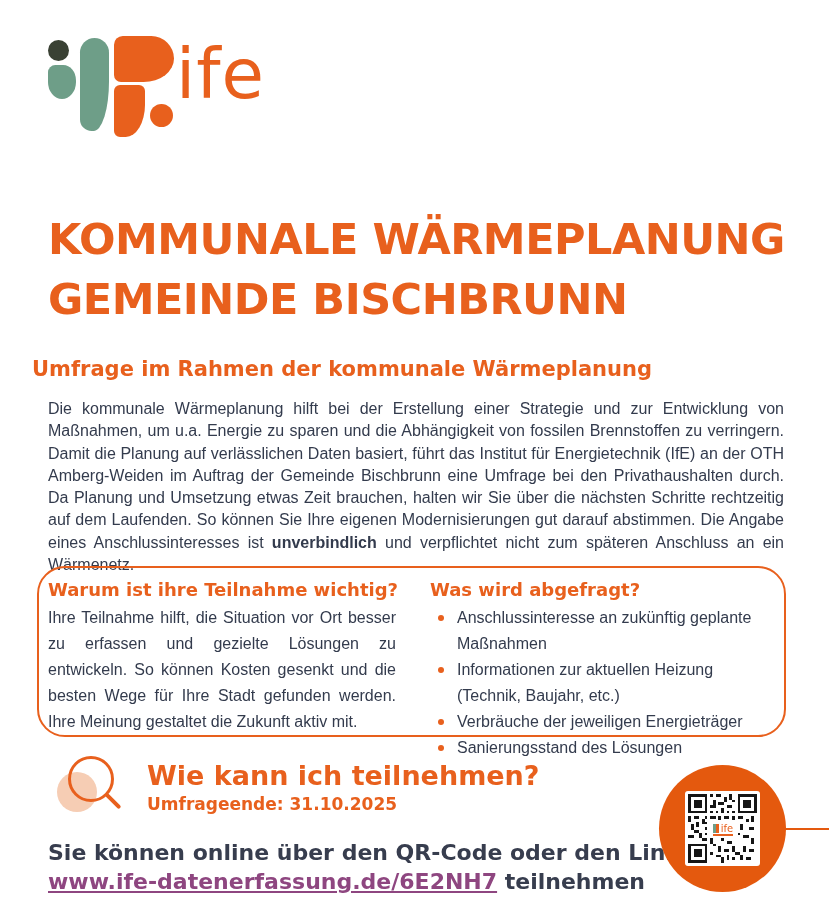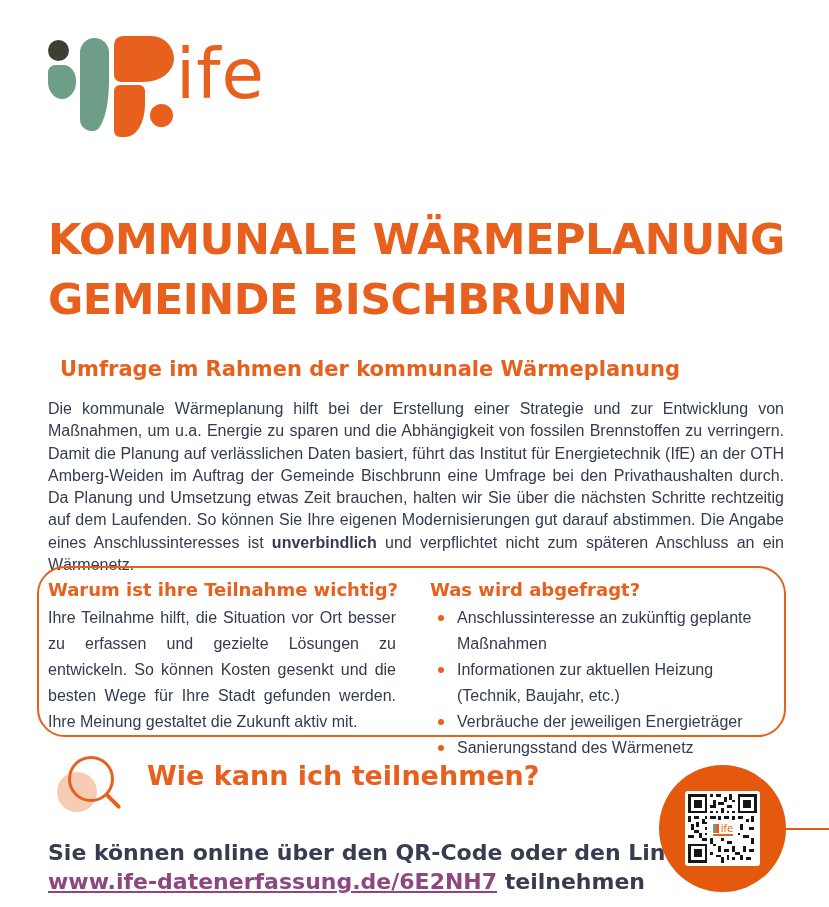--- a/index.html
+++ b/index.html
@@ -37,21 +37,21 @@
   }
 
   
   .title{
     position:absolute;left:48px;top:209px;margin:0;color:var(--orange);
     font-family:"DejaVu Sans",sans-serif;font-weight:600;font-size:43px;line-height:60px;letter-spacing:-0.5px;
   }
   .tline{display:block;white-space:nowrap;}
 
   .subtitle{
-    position:absolute;left:60px;top:357px;margin:0;color:var(--orange);
+    position:absolute;left:32px;top:357px;margin:0;color:var(--orange);
     font-family:"DejaVu Sans",sans-serif;font-weight:bold;font-size:21px;white-space:nowrap;
   }
 
   .body-text{
     position:absolute;left:48px;top:398px;width:736px;margin:0;
     font-size:16px;line-height:22.3px;color:var(--text);text-align:justify;
   }
   .body-text b{font-weight:bold;}
 
   
@@ -124,32 +124,33 @@
     <div class="col col-left">
       <h3>Warum ist ihre Teilnahme wichtig?</h3>
       <p>Ihre Teilnahme hilft, die Situation vor Ort besser zu erfassen und gezielte Lösungen zu entwickeln. So können Kosten gesenkt und die besten Wege für Ihre Stadt gefunden werden. Ihre Meinung gestaltet die Zukunft aktiv mit.</p>
     </div>
     <div class="col col-right">
       <h3>Was wird abgefragt?</h3>
       <ul>
         <li>Anschlussinteresse an zukünftig geplante Maßnahmen</li>
         <li>Informationen zur aktuellen Heizung (Technik, Baujahr, etc.)</li>
         <li>Verbräuche der jeweiligen Energieträger</li>
-        <li>Sanierungsstand des Wärmenetz</li>
+        <li>Sanierungsstand des Lösungen</li>
       </ul>
     </div>
   </section>
 
   <div class="magnifier">
     <span class="mag-peach"></span>
     <span class="mag-ring"></span>
     <span class="mag-handle"></span>
   </div>
   <div class="part-text">
     <div class="part-heading">Wie kann ich teilnehmen?</div>
+    <div class="part-deadline">Umfrageende: 31.10.2025</div>
   </div>
 
   <p class="cta"><span>Sie können online über den QR-Code oder den Link</span><br>
     <a class="link">www.ife-datenerfassung.de/6E2NH7</a><span> teilnehmen</span></p>
 
   <div class="qr-circle">
     <div class="qr-box">
       <svg viewBox="0 0 25 25" shape-rendering="crispEdges">
         <rect width="25" height="25" fill="#ffffff"></rect>
         <g fill="#161616">

